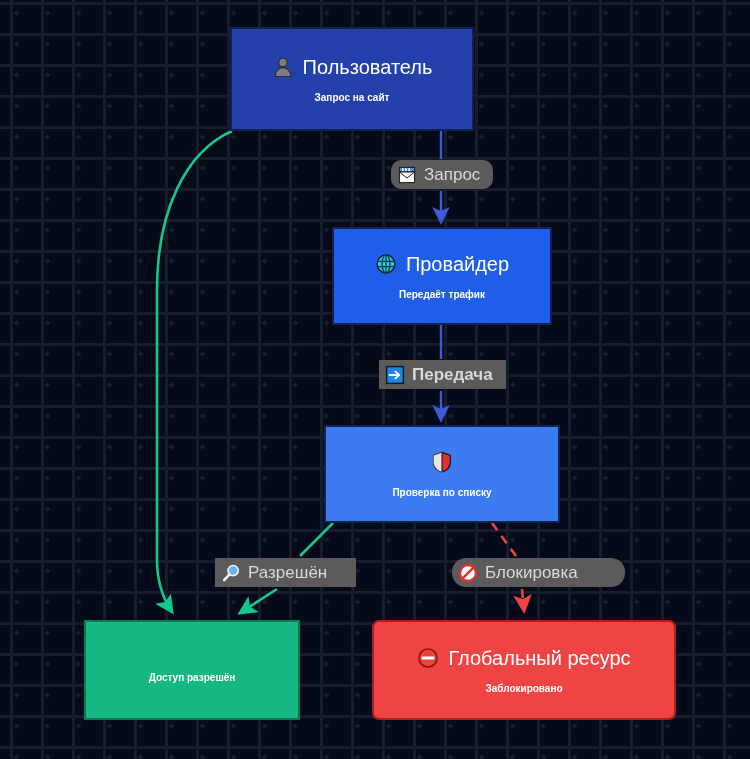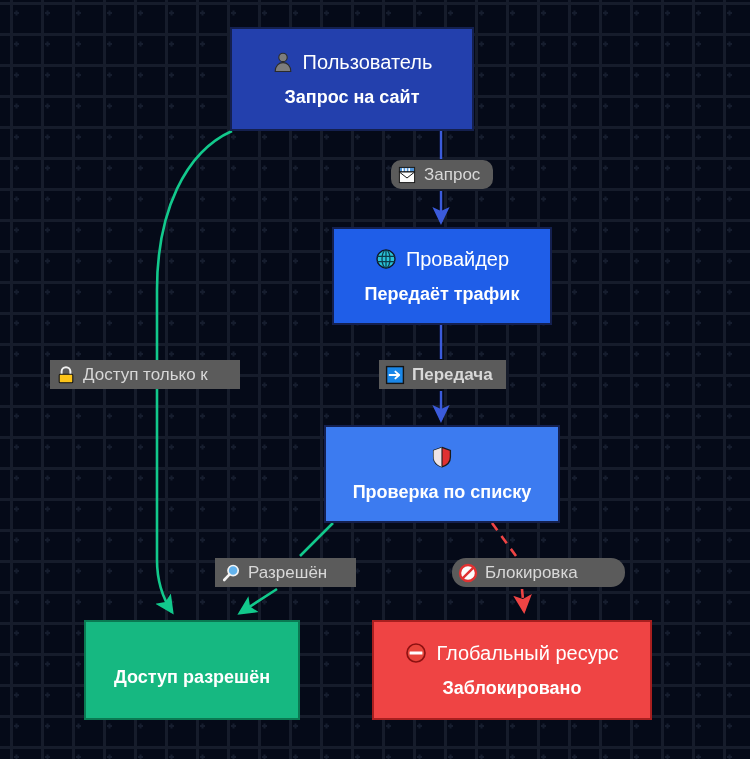--- a/index.html
+++ b/index.html
@@ -55,21 +55,21 @@
     justify-content: center;
     gap: 9px;
     font-size: 20px;
     font-weight: 400;
     color: #ffffff;
     line-height: 1.1;
     white-space: nowrap;
   }
   .node .subtitle {
     margin-top: 14px;
-    font-size: 18px;
+    font-size: 10px;
     font-weight: bold;
     color: #ffffff;
     white-space: nowrap;
   }
   .node .ico {
     display: inline-block;
     width: 22px;
     height: 22px;
     flex: 0 0 22px;
   }
@@ -177,21 +177,21 @@
         </svg>
       </span>
     </div>
     <div class="subtitle">Проверка по списку</div>
   </div>
 
   <div class="node" style="left:84px; top:620px; width:216px; height:100px; background:#16b881; border-color:#0a7a52;">
     <div class="subtitle">Доступ разрешён</div>
   </div>
 
-  <div class="node" style="left:372px; top:620px; width:280px; height:100px; background:#ef4444; border-color:#a81f1f;">
+  <div class="node" style="left:372px; top:620px; width:304px; height:100px; background:#ef4444; border-color:#a81f1f;border-radius:7px;">
     <div class="title">
       <span class="ico">
         <svg viewBox="0 0 22 22" xmlns="http://www.w3.org/2000/svg">
           <circle cx="11" cy="11" r="9" fill="#e8453c" stroke="#8c1111" stroke-width="1.6"></circle>
           <rect x="4.6" y="9.4" width="12.8" height="3.2" rx="0.4" fill="#ffffff"></rect>
         </svg>
       </span>
       <span>Глобальный ресурс</span>
     </div>
     <div class="subtitle">Заблокировано</div>
@@ -214,29 +214,20 @@
   <div class="edge-label" style="left:379px; top:360px; width:127px;font-weight:bold;">
     <span class="ico">
       <svg viewBox="0 0 20 20" xmlns="http://www.w3.org/2000/svg">
         <rect x="1.6" y="1.6" width="16.8" height="16.8" fill="#1a87e8" stroke="#141414" stroke-width="1.4"></rect>
         <path d="M4.6 10 H13.6 M10.4 6.6 L14.2 10 L10.4 13.4" fill="none" stroke="#ffffff" stroke-width="1.9" stroke-linecap="round" stroke-linejoin="round"></path>
       </svg>
     </span>
     <span class="lbl-text">Передача</span>
   </div>
 
-  <div class="edge-label" style="left:50px; top:360px; width:190px;">
-    <span class="ico">
-      <svg viewBox="0 0 20 20" xmlns="http://www.w3.org/2000/svg">
-        <path d="M5.6 9.4 V6.6 A4.4 4.4 0 0 1 14.4 6.6 V9.4" fill="none" stroke="#f0f0f0" stroke-width="2"></path>
-        <rect x="3.2" y="9.2" width="13.6" height="8.6" rx="1" fill="#fcc419" stroke="#151515" stroke-width="1.1"></rect>
-      </svg>
-    </span>
-    <span class="lbl-text">Доступ только к</span>
-  </div>
 
   <div class="edge-label" style="left:215px; top:558px; width:141px;">
     <span class="ico">
       <svg viewBox="0 0 20 20" xmlns="http://www.w3.org/2000/svg">
         <circle cx="12.1" cy="7.6" r="5.1" fill="#63b3ed" stroke="#f4f4f4" stroke-width="1.7"></circle>
         <path d="M8.3 11.6 L3.2 17" stroke="#f4f4f4" stroke-width="2.6" stroke-linecap="round"></path>
       </svg>
     </span>
     <span class="lbl-text">Разрешён</span>
   </div>

